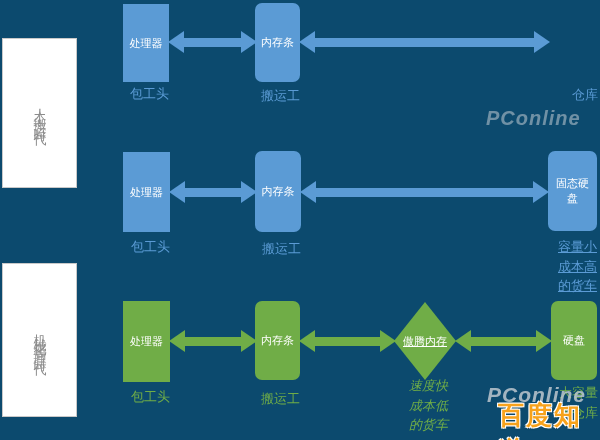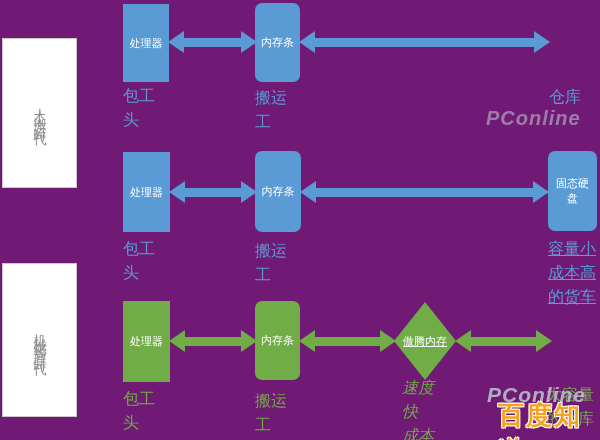--- a/index.html
+++ b/index.html
@@ -1,36 +1,36 @@
 <!DOCTYPE html>
 <html><head>
 <meta charset="utf-8">
 <style>
   html,body{margin:0;padding:0;background:#fff;}
   body{font-family:"Liberation Sans","DejaVu Sans",sans-serif;}
-  .canvas{position:relative;width:600px;height:440px;background:#701a75;overflow:hidden;}
+  .canvas{position:relative;width:600px;height:440px;background:#0c4a6e;overflow:hidden;}
 
   
   .era-box{position:absolute;left:2px;width:73px;border:1px solid #C9C9C9;background:#fff;
            display:flex;align-items:center;justify-content:center;}
   .era-label{writing-mode:vertical-rl;text-orientation:upright;font-size:13px;
              letter-spacing:5px;color:#8C8C8C;}
 
   
   .node{position:absolute;display:flex;align-items:center;justify-content:center;
         color:#fff;font-size:11px;line-height:1.35;text-align:center;}
   .node .lbl{display:block;width:38px;white-space:pre-line;}
   .node.wide .lbl{width:100%;text-decoration:underline;}
   .rounded{border-radius:7px;}
   .bg-blue{background:#5B9BD5;}
   .bg-green{background:#70AD47;}
   .diamond{clip-path:polygon(50% 0,100% 50%,50% 100%,0 50%);}
 
   
-  .caption{position:absolute;text-align:left;font-size:16px;line-height:1.5;
+  .caption{position:absolute;text-align:right;font-size:13px;line-height:1.5;
            white-space:pre-line;}
   .t-blue{color:#5B9BD5;}
   .t-green{color:#70AD47;}
 
   
   .arrow{position:absolute;height:22px;display:flex;align-items:center;}
   .arrow .head{width:0;height:0;border-top:11px solid transparent;border-bottom:11px solid transparent;}
   .arrow .shaft{flex:1;height:9px;}
   .arrow.a-blue .shaft{background:#5B9BD5;}
   .arrow.a-blue .head-l{border-right:16px solid #5B9BD5;}
@@ -122,20 +122,23 @@
       <i class="head head-r"></i>
   </div>
   <div class="node wide diamond bg-green" style="left:394px;top:302px;width:62px;height:78px;">
     <span class="lbl">傲腾内存</span>
   </div>
   <div class="arrow a-green" style="left:455px;top:330px;width:97px;">
     <i class="head head-l"></i>
       <i class="shaft"></i>
       <i class="head head-r"></i>
   </div>
+  <div class="node rounded bg-green" style="left:551px;top:301px;width:46px;height:79px;">
+    <span class="lbl">硬盘</span>
+  </div>
   <div class="caption t-green" style="left:123px;top:387px;width:47px;">包工头</div>
   <div class="caption t-green" style="left:255px;top:389px;width:45px;">搬运工</div>
   <div class="caption t-green" style="left:402px;top:376px;width:46px;font-style:italic;">速度快
 成本低
 的货车</div>
   <div class="caption t-green" style="left:546px;top:383px;width:52px;">大容量
 的仓库</div>
 
   <div class="wm wm-pc" style="left:486px;top:107px;">PConline</div>
   <div class="wm wm-pc2" style="left:487px;top:383px;">PConline</div>

